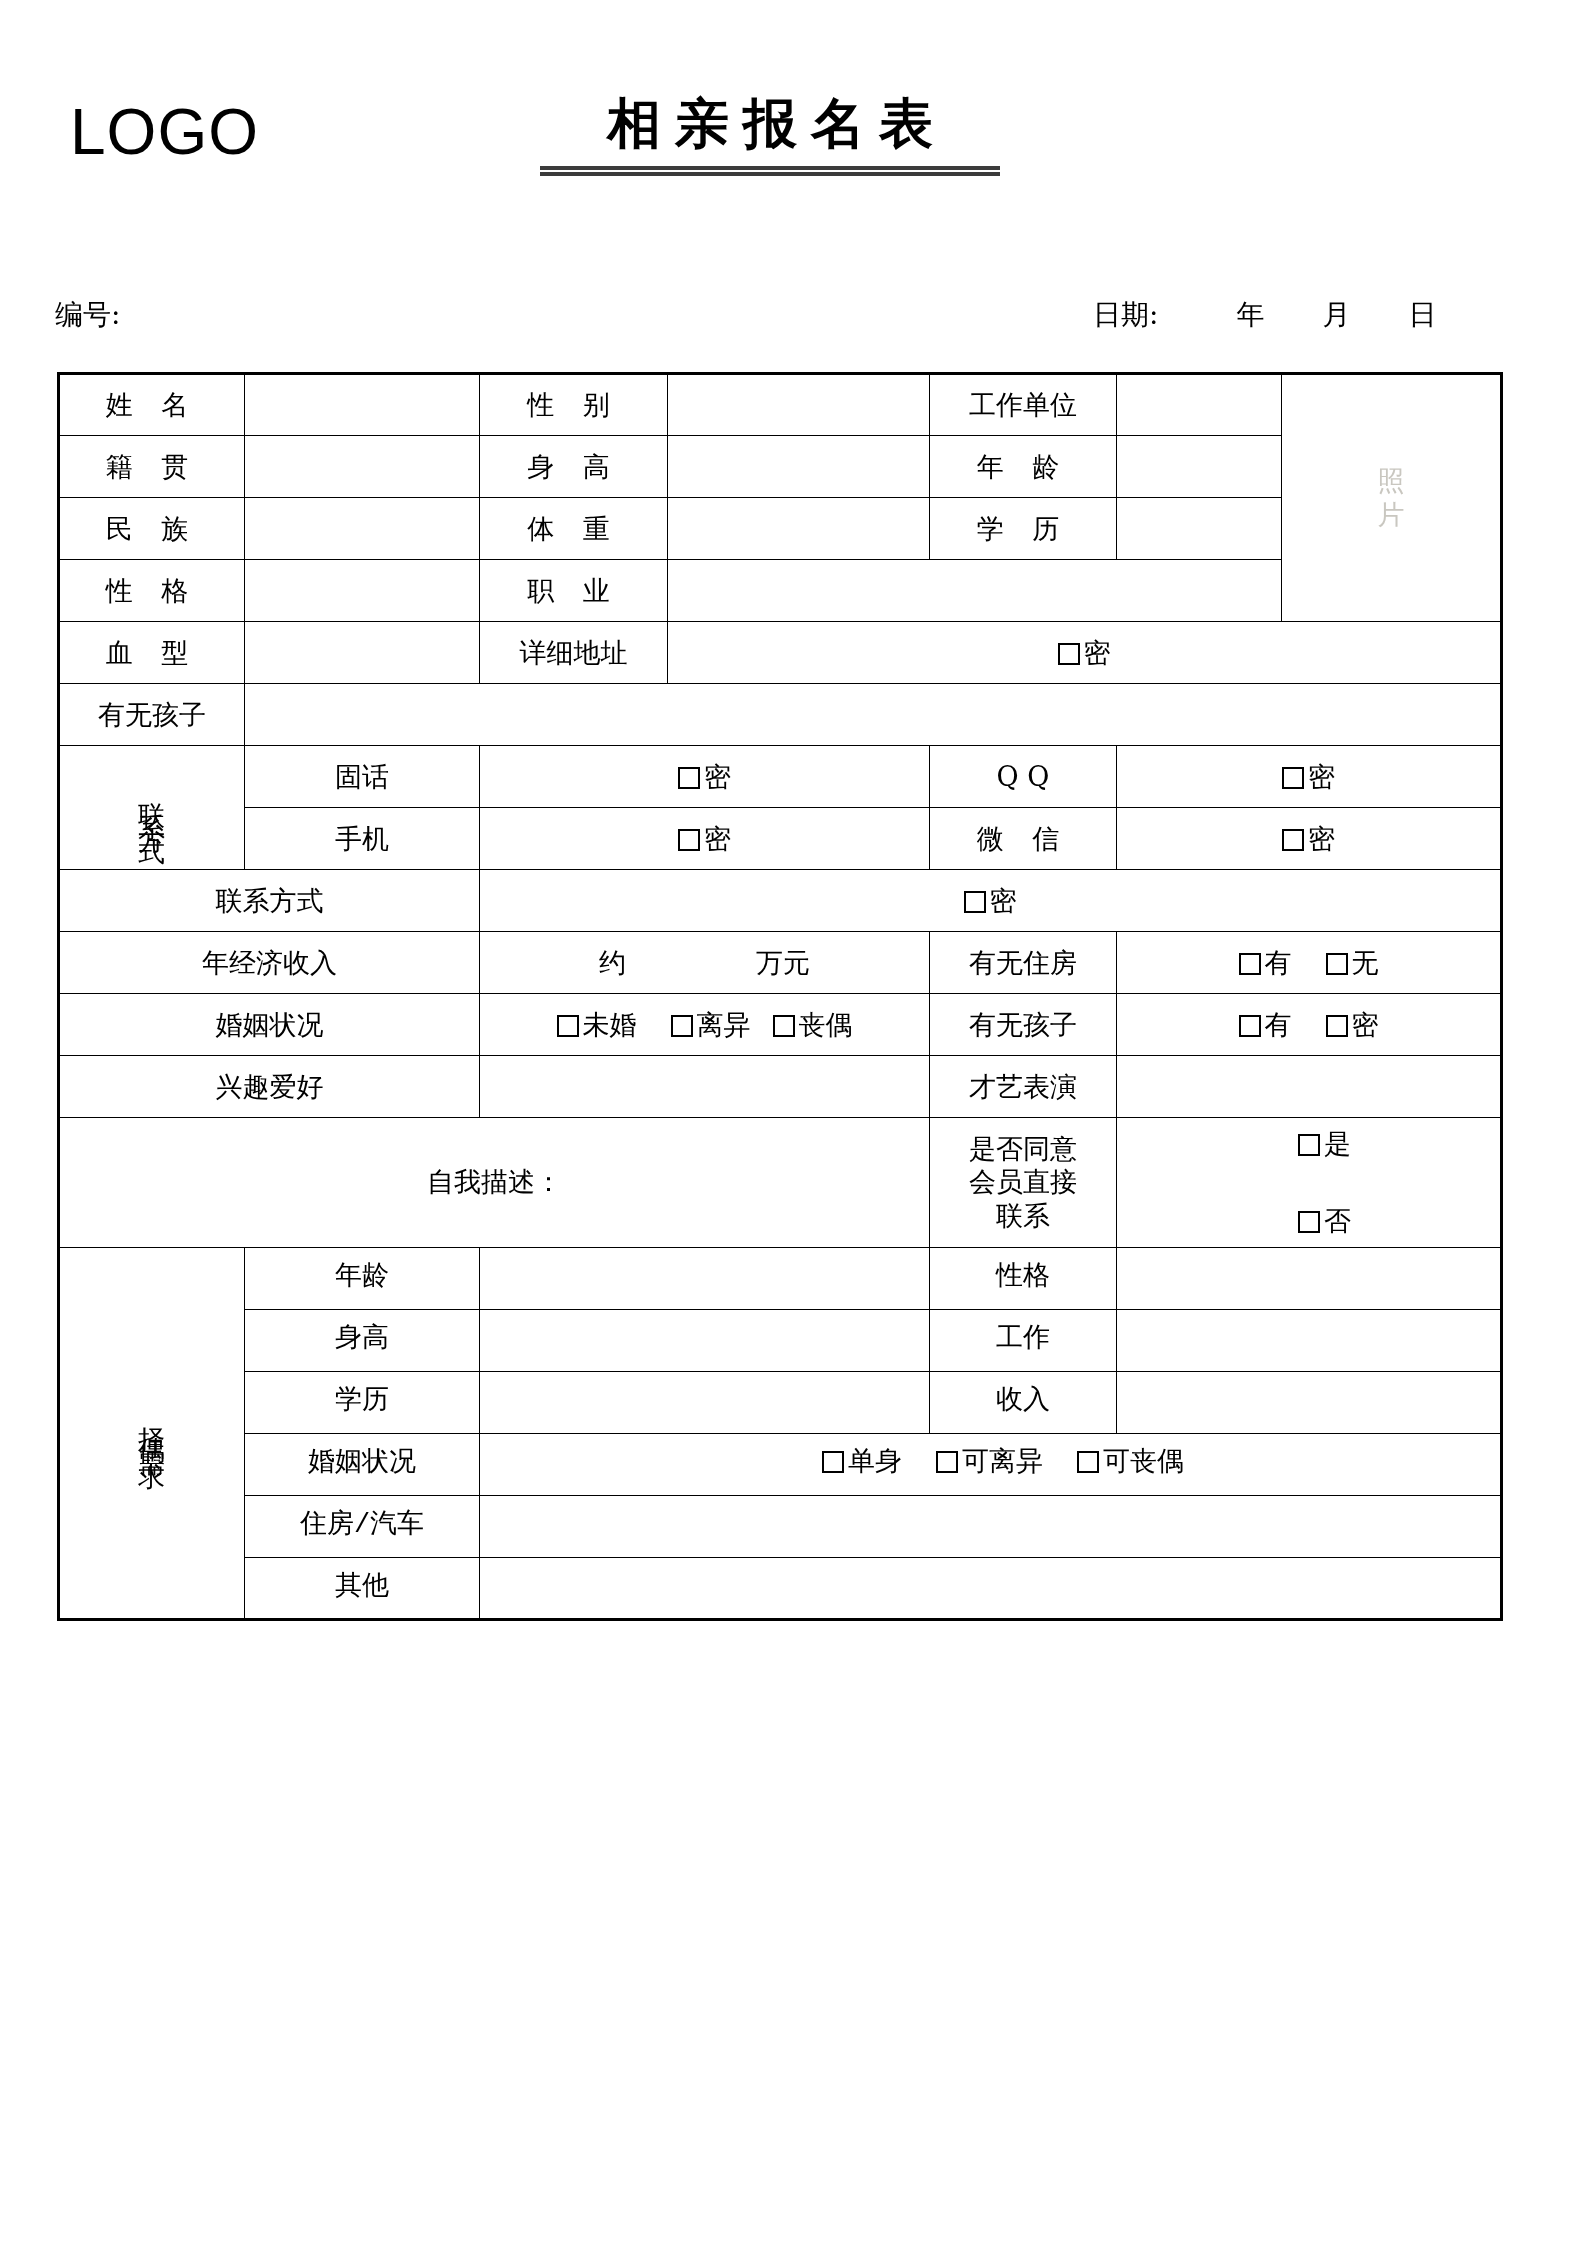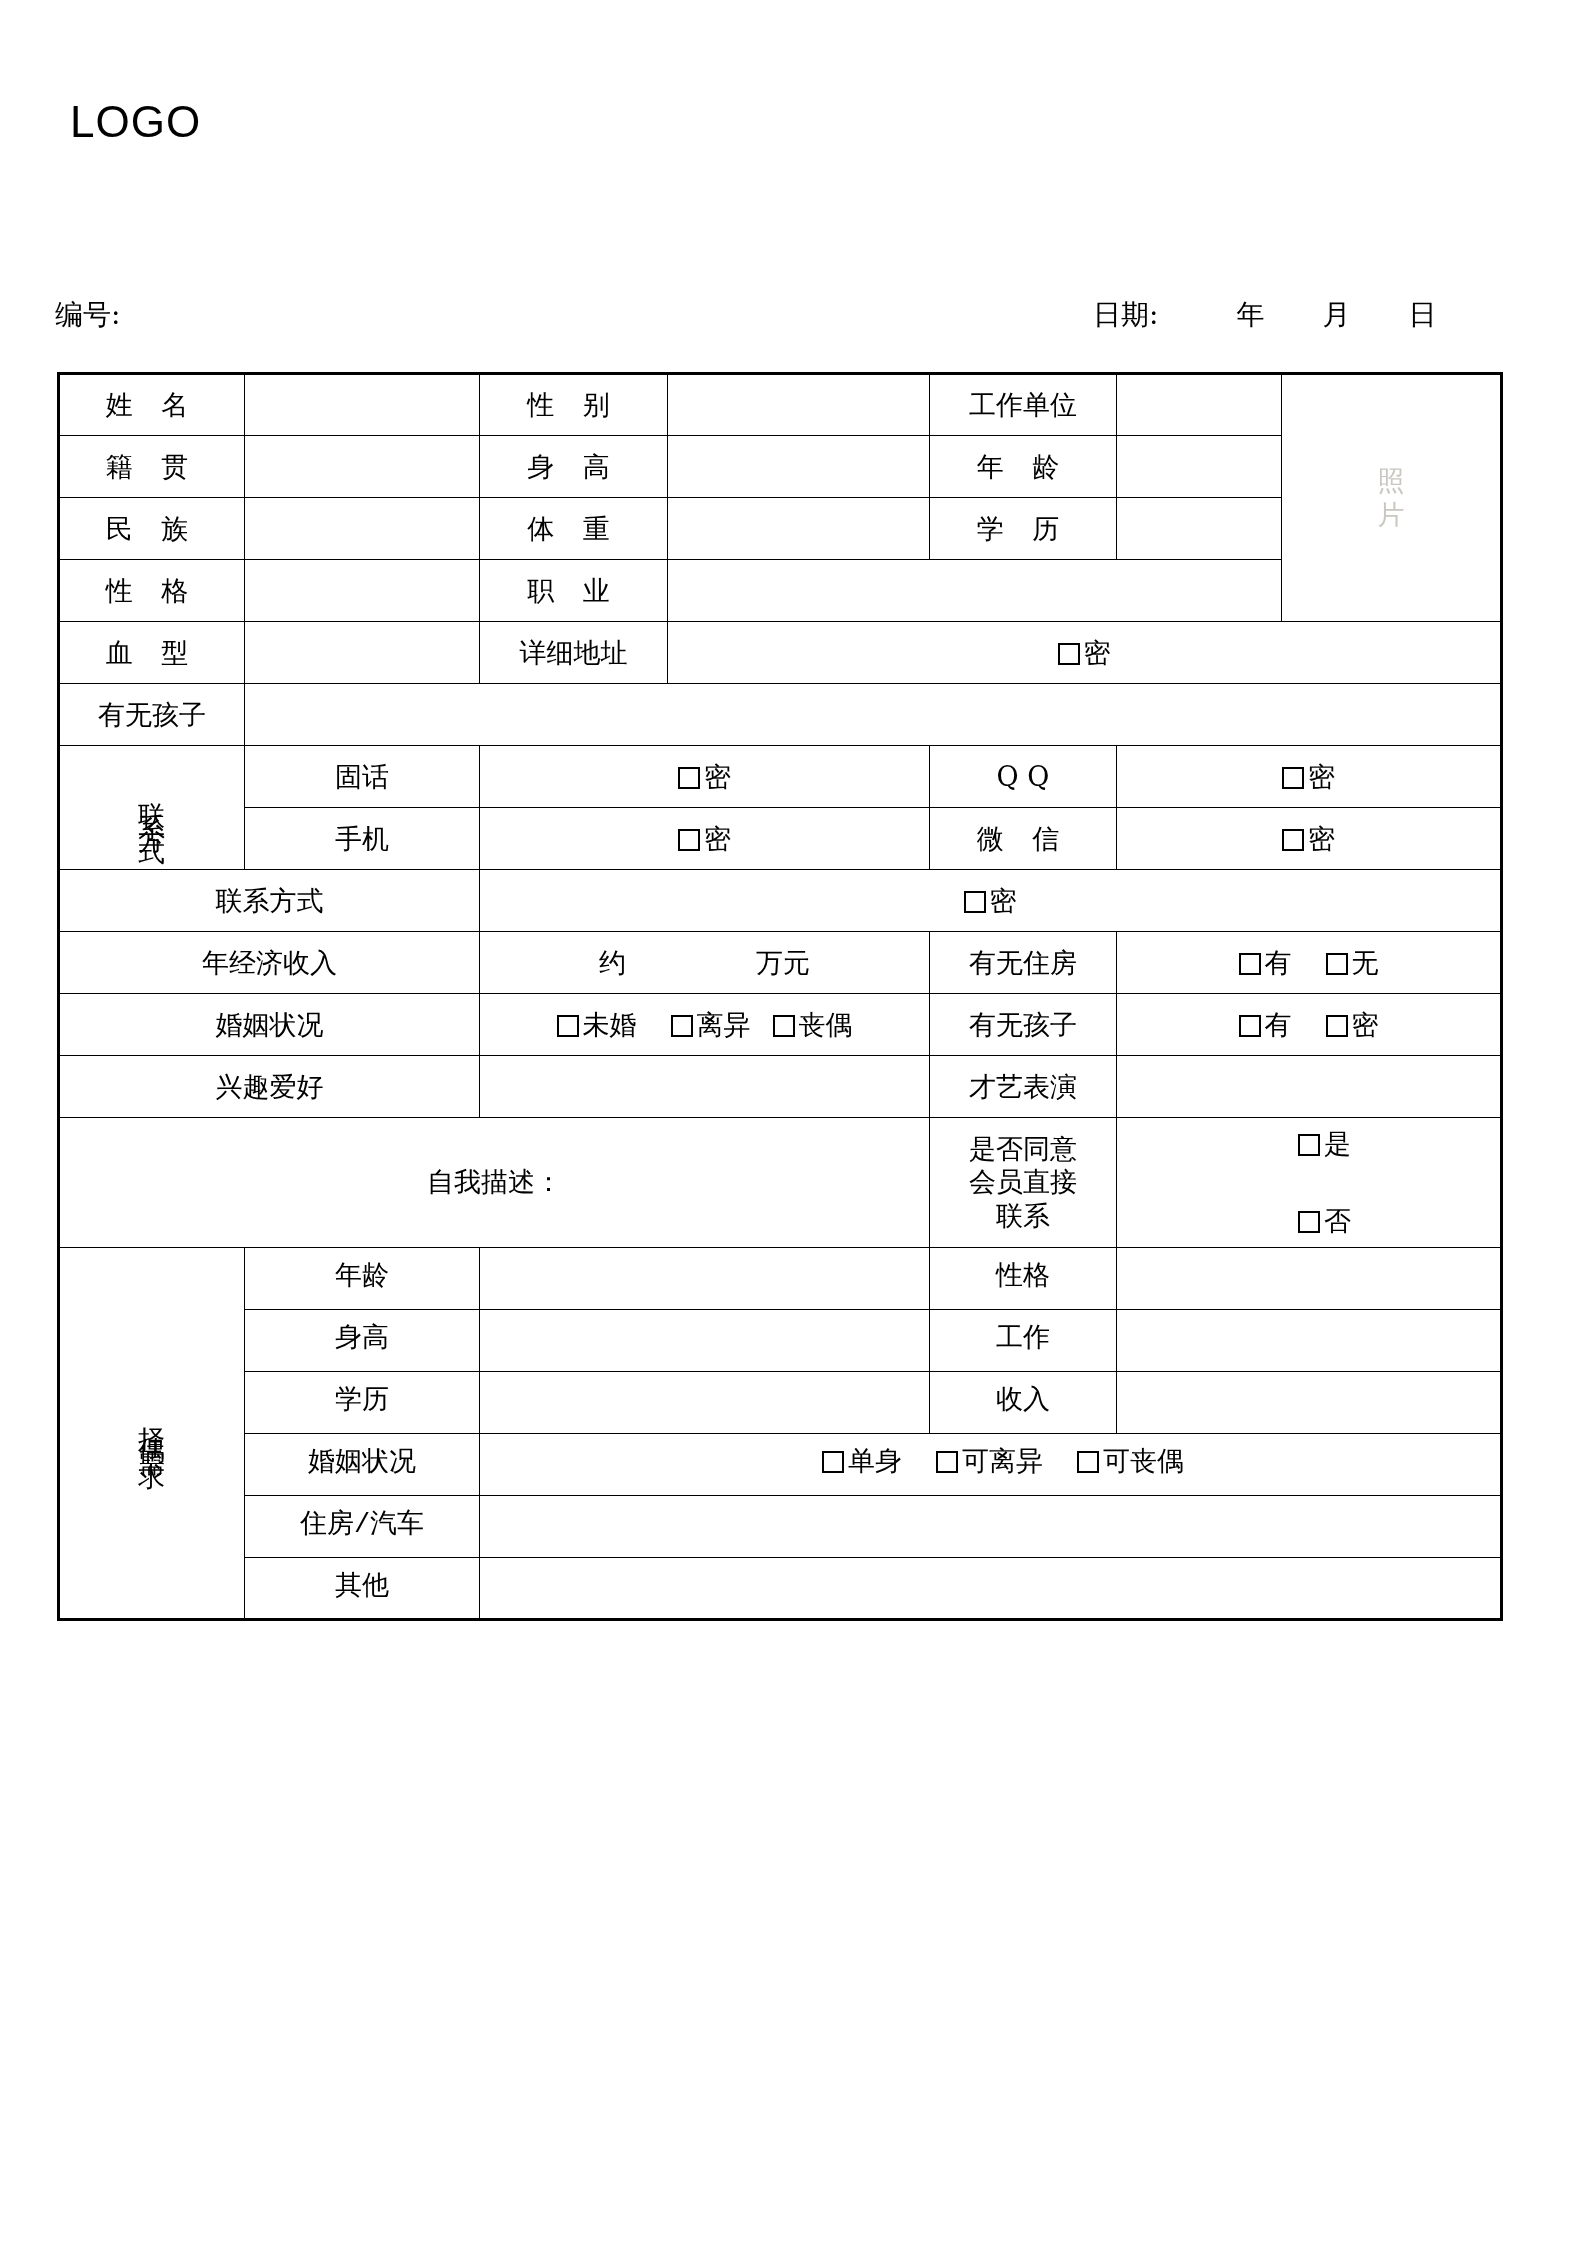--- a/index.html
+++ b/index.html
@@ -13,21 +13,21 @@
     position: relative;
     overflow: hidden;
   }
 
   
   .page { position: relative; width: 1587px; height: 2245px; padding: 0; }
 
   .logo {
     position: absolute;
     left: 70px; top: 100px;
-    font-size: 44px;
+    font-size: 64px;
     font-weight: 400;
     letter-spacing: 1px;
     line-height: 1;
     font-family: "Liberation Sans", sans-serif;
   }
 
   .title-wrap {
     position: absolute;
     left: 540px; top: 95px;
     width: 460px;
@@ -123,20 +123,24 @@
   .tall { height: 90px; font-family: Liberation Mono, monospace; }
   .tall3 { height: 175px; }
 </style>
 </head>
 <body>
 
 <div class="page">
 
   <div class="logo">LOGO</div>
 
+  <div class="title-wrap">
+    <div class="title">相亲报名表</div>
+    <div class="title-rule"></div>
+  </div>
 
   <div class="meta-row">
     <span class="meta-no">编号:</span>
     <span class="meta-date">
       <span>日期:</span><span class="sp1"></span><span>年</span><span class="sp2"></span><span>月</span><span class="sp3"></span><span>日</span>
     </span>
   </div>
 
   <table class="form-table">
     <colgroup>

